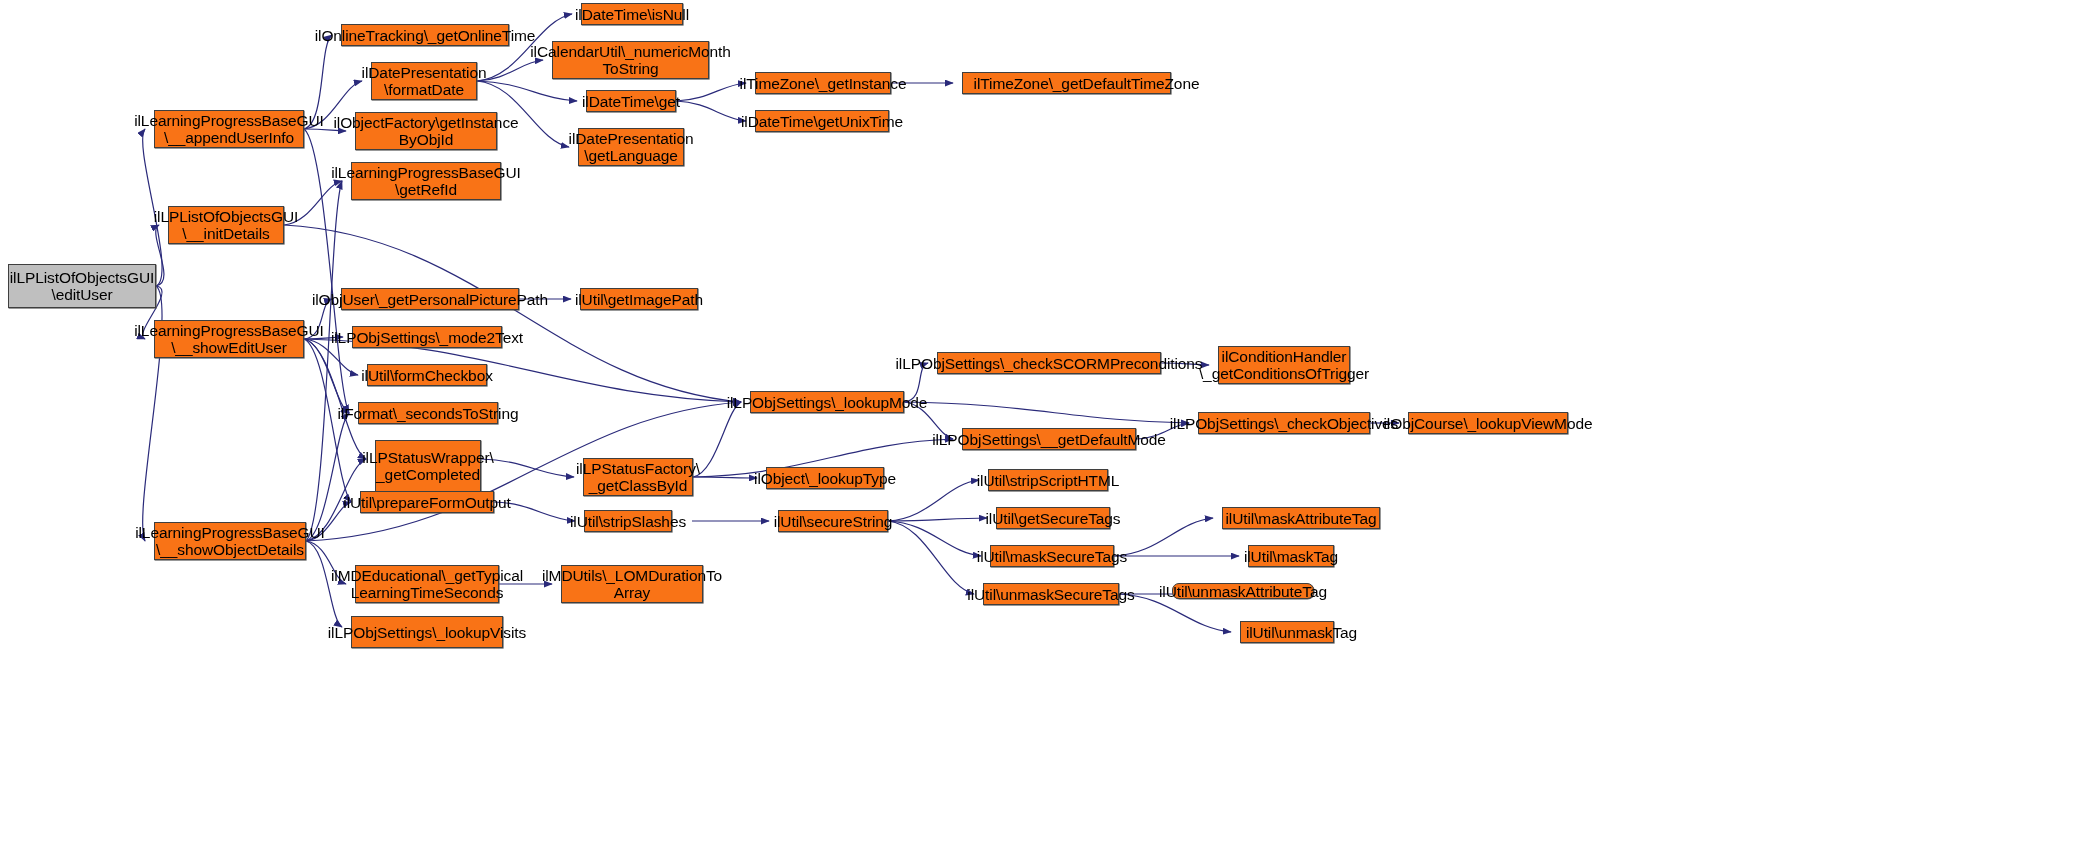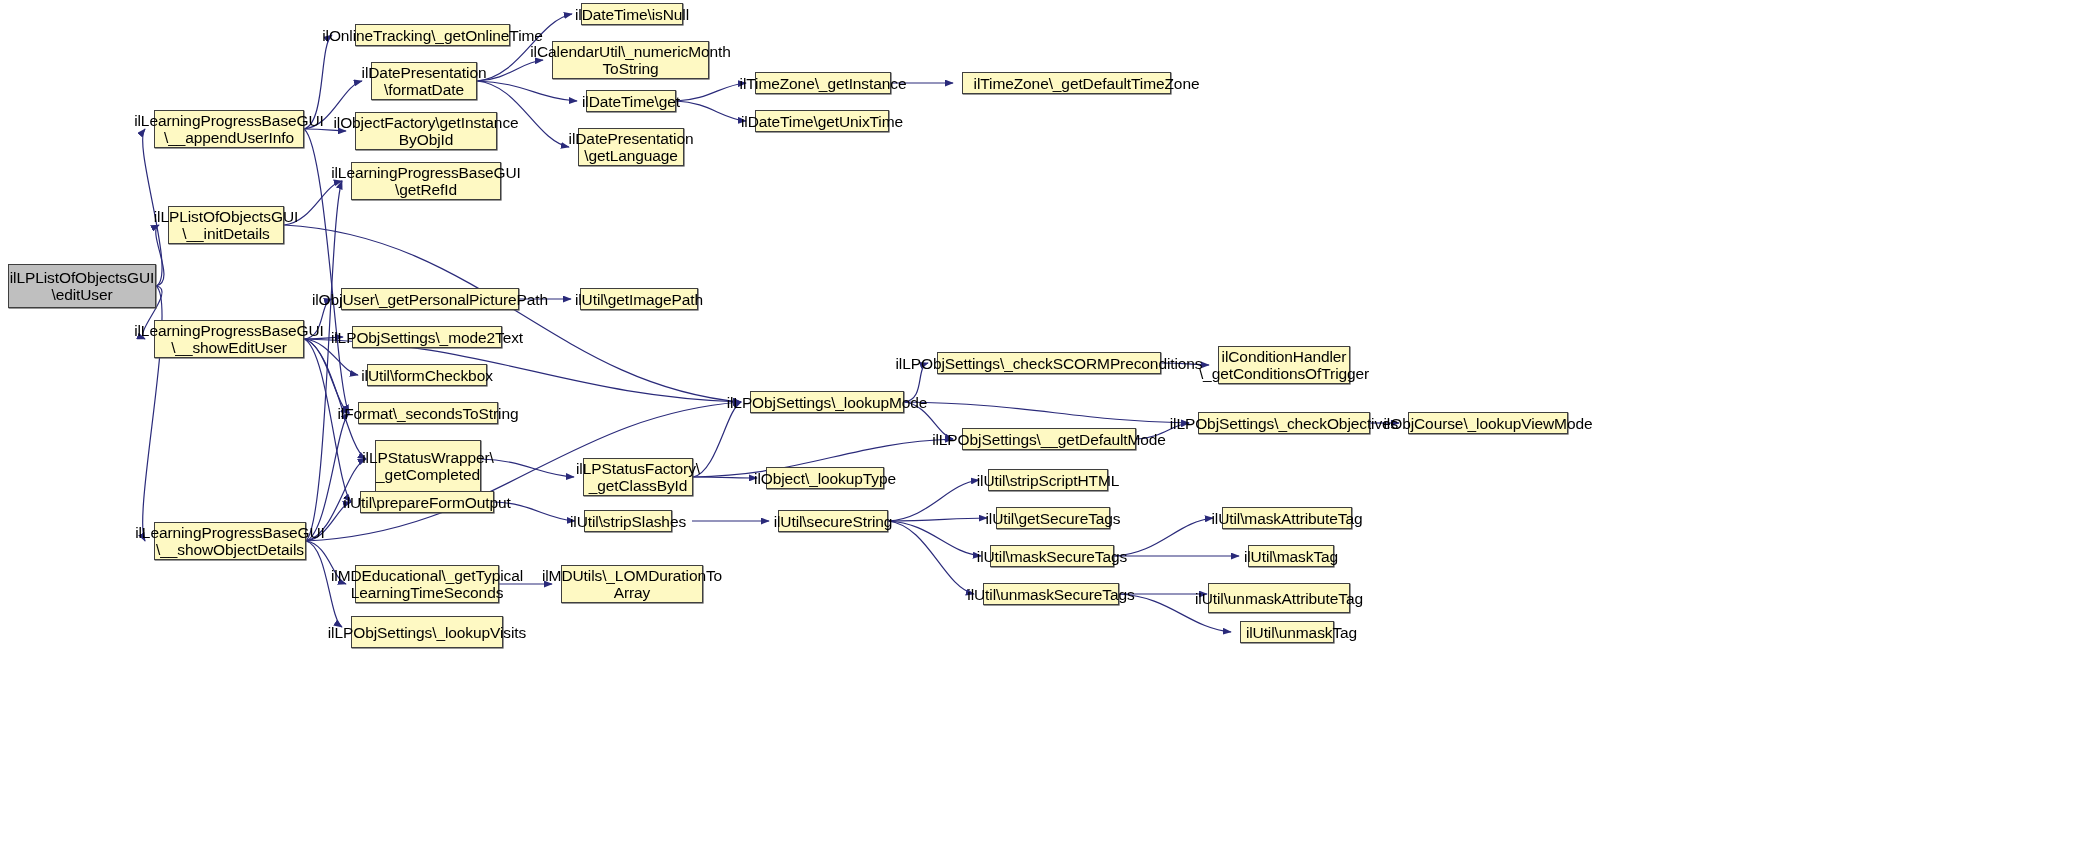--- a/index.html
+++ b/index.html
@@ -20,21 +20,21 @@
     left: 0;
     top: 0;
     width: 2091px;
     height: 863px;
     pointer-events: none;
   }
   .node {
     position: absolute;
     box-sizing: border-box;
     border: 1px solid #4d4d4d;
-    background: #fef9c3;
+    background: #f97316;
     color: #000000;
     display: flex;
     align-items: center;
     justify-content: center;
     text-align: center;
     font-size: 15.5px;
     line-height: 17px;
     letter-spacing: -0.1px;
     white-space: pre-line;
     padding: 0 4px;
@@ -117,21 +117,21 @@
 <div class="node thick root" style="left: 8px; top: 264px; width: 148px; height: 44px;">ilLPListOfObjectsGUI
 \editUser</div>
     <div class="node thick" style="left: 154px; top: 110px; width: 150px; height: 38px;">ilLearningProgressBaseGUI
 \__appendUserInfo</div>
     <div class="node thick" style="left: 168px; top: 206px; width: 116px; height: 38px;">ilLPListOfObjectsGUI
 \__initDetails</div>
     <div class="node thick" style="left: 154px; top: 320px; width: 150px; height: 38px;">ilLearningProgressBaseGUI
 \__showEditUser</div>
     <div class="node thick" style="left: 154px; top: 522px; width: 152px; height: 38px;">ilLearningProgressBaseGUI
 \__showObjectDetails</div>
-    <div class="node thick" style="left: 355px; top: 24px; width: 155px; height: 22px;">ilOnlineTracking\_getOnlineTime</div>
+    <div class="node thick" style="left: 341px; top: 24px; width: 168px; height: 22px;">ilOnlineTracking\_getOnlineTime</div>
     <div class="node thick" style="left: 371px; top: 62px; width: 106px; height: 38px;">ilDatePresentation
 \formatDate</div>
     <div class="node thick" style="left: 355px; top: 112px; width: 142px; height: 38px;">ilObjectFactory\getInstance
 ByObjId</div>
     <div class="node thick" style="left: 351px; top: 162px; width: 150px; height: 38px;">ilLearningProgressBaseGUI
 \getRefId</div>
     <div class="node thick" style="left: 341px; top: 288px; width: 178px; height: 22px;">ilObjUser\_getPersonalPicturePath</div>
     <div class="node thick" style="left: 352px; top: 326px; width: 150px; height: 22px;">ilLPObjSettings\_mode2Text</div>
     <div class="node thick" style="left: 367px; top: 364px; width: 120px; height: 22px;">ilUtil\formCheckbox</div>
     <div class="node thick" style="left: 358px; top: 402px; width: 140px; height: 22px;">ilFormat\_secondsToString</div>
@@ -160,19 +160,19 @@
     <div class="node thick" style="left: 937px; top: 352px; width: 224px; height: 22px;">ilLPObjSettings\_checkSCORMPreconditions</div>
     <div class="node thick" style="left: 962px; top: 428px; width: 174px; height: 22px;">ilLPObjSettings\__getDefaultMode</div>
     <div class="node thick" style="left: 1218px; top: 346px; width: 132px; height: 38px;">ilConditionHandler
 \_getConditionsOfTrigger</div>
     <div class="node thick" style="left: 1198px; top: 412px; width: 172px; height: 22px;">ilLPObjSettings\_checkObjectives</div>
     <div class="node thick" style="left: 1408px; top: 412px; width: 160px; height: 22px;">ilObjCourse\_lookupViewMode</div>
     <div class="node thick" style="left: 988px; top: 469px; width: 120px; height: 22px;">ilUtil\stripScriptHTML</div>
     <div class="node thick" style="left: 996px; top: 507px; width: 114px; height: 22px;">ilUtil\getSecureTags</div>
     <div class="node thick" style="left: 990px; top: 545px; width: 124px; height: 22px;">ilUtil\maskSecureTags</div>
     <div class="node thick" style="left: 983px; top: 583px; width: 136px; height: 22px;">ilUtil\unmaskSecureTags</div>
-    <div class="node thick" style="left: 1222px; top: 507px; width: 130px; height: 22px;">ilUtil\maskAttributeTag</div>
+    <div class="node thick" style="left: 1222px; top: 507px; width: 158px; height: 22px;">ilUtil\maskAttributeTag</div>
     <div class="node thick" style="left: 1248px; top: 545px; width: 86px; height: 22px;">ilUtil\maskTag</div>
-    <div class="node thick" style="left: 1208px; top: 583px; width: 142px; height: 30px;">ilUtil\unmaskAttributeTag</div>
+    <div class="node thick" style="left: 1172px; top: 583px; width: 142px; height: 16px; border-radius: 7px;">ilUtil\unmaskAttributeTag</div>
     <div class="node thick" style="left: 1240px; top: 621px; width: 94px; height: 22px; padding-left: 33px;">ilUtil\unmaskTag</div>
     <div class="node thick" style="left: 561px; top: 565px; width: 142px; height: 38px;">ilMDUtils\_LOMDurationTo
 Array</div>
   </div>
 
 </body></html>

